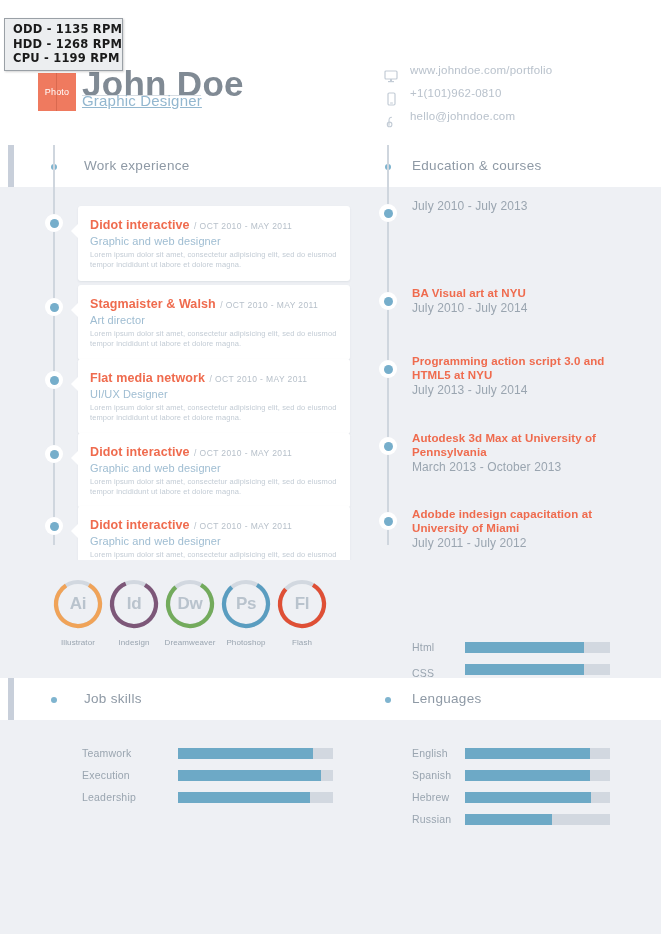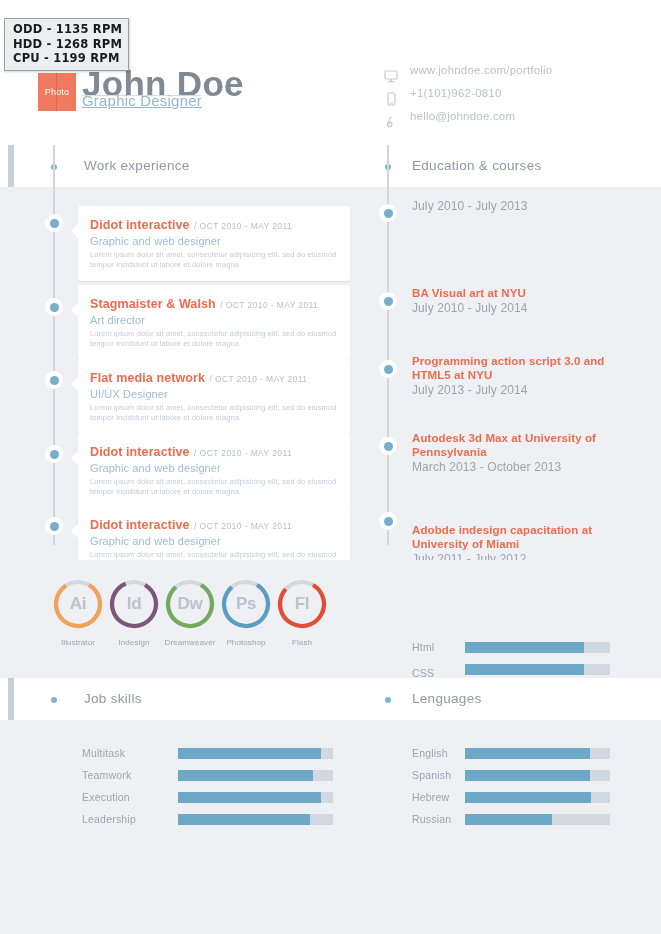--- a/index.html
+++ b/index.html
@@ -8,21 +8,21 @@
     background: #eef0f4;
     font-family: "Liberation Sans", sans-serif;
     overflow: hidden;
   }
   .page { position: relative; width: 661px; height: 934px; background: #eef0f4; }
 
   
   .rpm-box {
     position: absolute; left: 4px; top: 18px; z-index: 40;
     background: #eceef0; border: 1px solid #9aa0a6;
-    padding: 3px 6px 4px 8px;
+    padding: 3px 0 4px 8px;
     box-shadow: 1px 1px 2px rgba(0,0,0,.18);
   }
   .rpm-box div {
     font-family: "DejaVu Sans", sans-serif;
     font-size: 11.5px; font-weight: bold; color: #1a1a1a;
     line-height: 14.5px; white-space: nowrap; letter-spacing: .2px;
   }
 
   
   .header { position: relative; height: 145px; background: #ffffff; }
@@ -289,21 +289,21 @@
       <div class="edu-d">July 2010 - July 2014</div>
     </div>
     <div class="edu" style="top:167px;">
       <div class="edu-t">Programming action script 3.0 and HTML5 at NYU</div>
       <div class="edu-d">July 2013 - July 2014</div>
     </div>
     <div class="edu" style="top:244px;">
       <div class="edu-t">Autodesk 3d Max at University of Pennsylvania</div>
       <div class="edu-d">March 2013 - October 2013</div>
     </div>
-    <div class="edu" style="top:336px;">
+    <div class="edu" style="top:320px;">
       <div class="edu-t">Adobde indesign capacitation at University of Miami</div>
       <div class="edu-d">July 2011 - July 2012</div>
     </div>
   </div>
 
 
   <div class="region" style="height:118px;">
     <div class="rings" id="software-rings">
         <div class="ring-wrap">
           <div class="ring">
@@ -383,26 +383,20 @@
       <div class="band-dot col-l-dot"></div>
       <div class="band-title col-l-title">Job skills</div>
       <div class="band-dot col-r-dot"></div>
       <div class="band-title col-r-title">Lenguages</div>
     </div>
   </div>
 
   <div class="region" style="height:150px;">
     <div class="bars" id="job-bars" style="left:82px; top:22px; width:255px;">
         <div class="bar-row" style="height: 22px;">
-          <div class="bar-lbl" style="width: 96px; flex: 0 0 96px;">Multitask</div>
-          <div class="bar-track" style="width: 155px; background: rgb(210, 216, 224);">
-            <div class="bar-fill" style="width: 142.6px; background: rgb(109, 169, 198);"></div>
-          </div>
-        </div>
-        <div class="bar-row" style="height: 22px;">
           <div class="bar-lbl" style="width: 96px; flex: 0 0 96px;">Teamwork</div>
           <div class="bar-track" style="width: 155px; background: rgb(210, 216, 224);">
             <div class="bar-fill" style="width: 134.85px; background: rgb(109, 169, 198);"></div>
           </div>
         </div>
         <div class="bar-row" style="height: 22px;">
           <div class="bar-lbl" style="width: 96px; flex: 0 0 96px;">Execution</div>
           <div class="bar-track" style="width: 155px; background: rgb(210, 216, 224);">
             <div class="bar-fill" style="width: 142.6px; background: rgb(109, 169, 198);"></div>
           </div>

